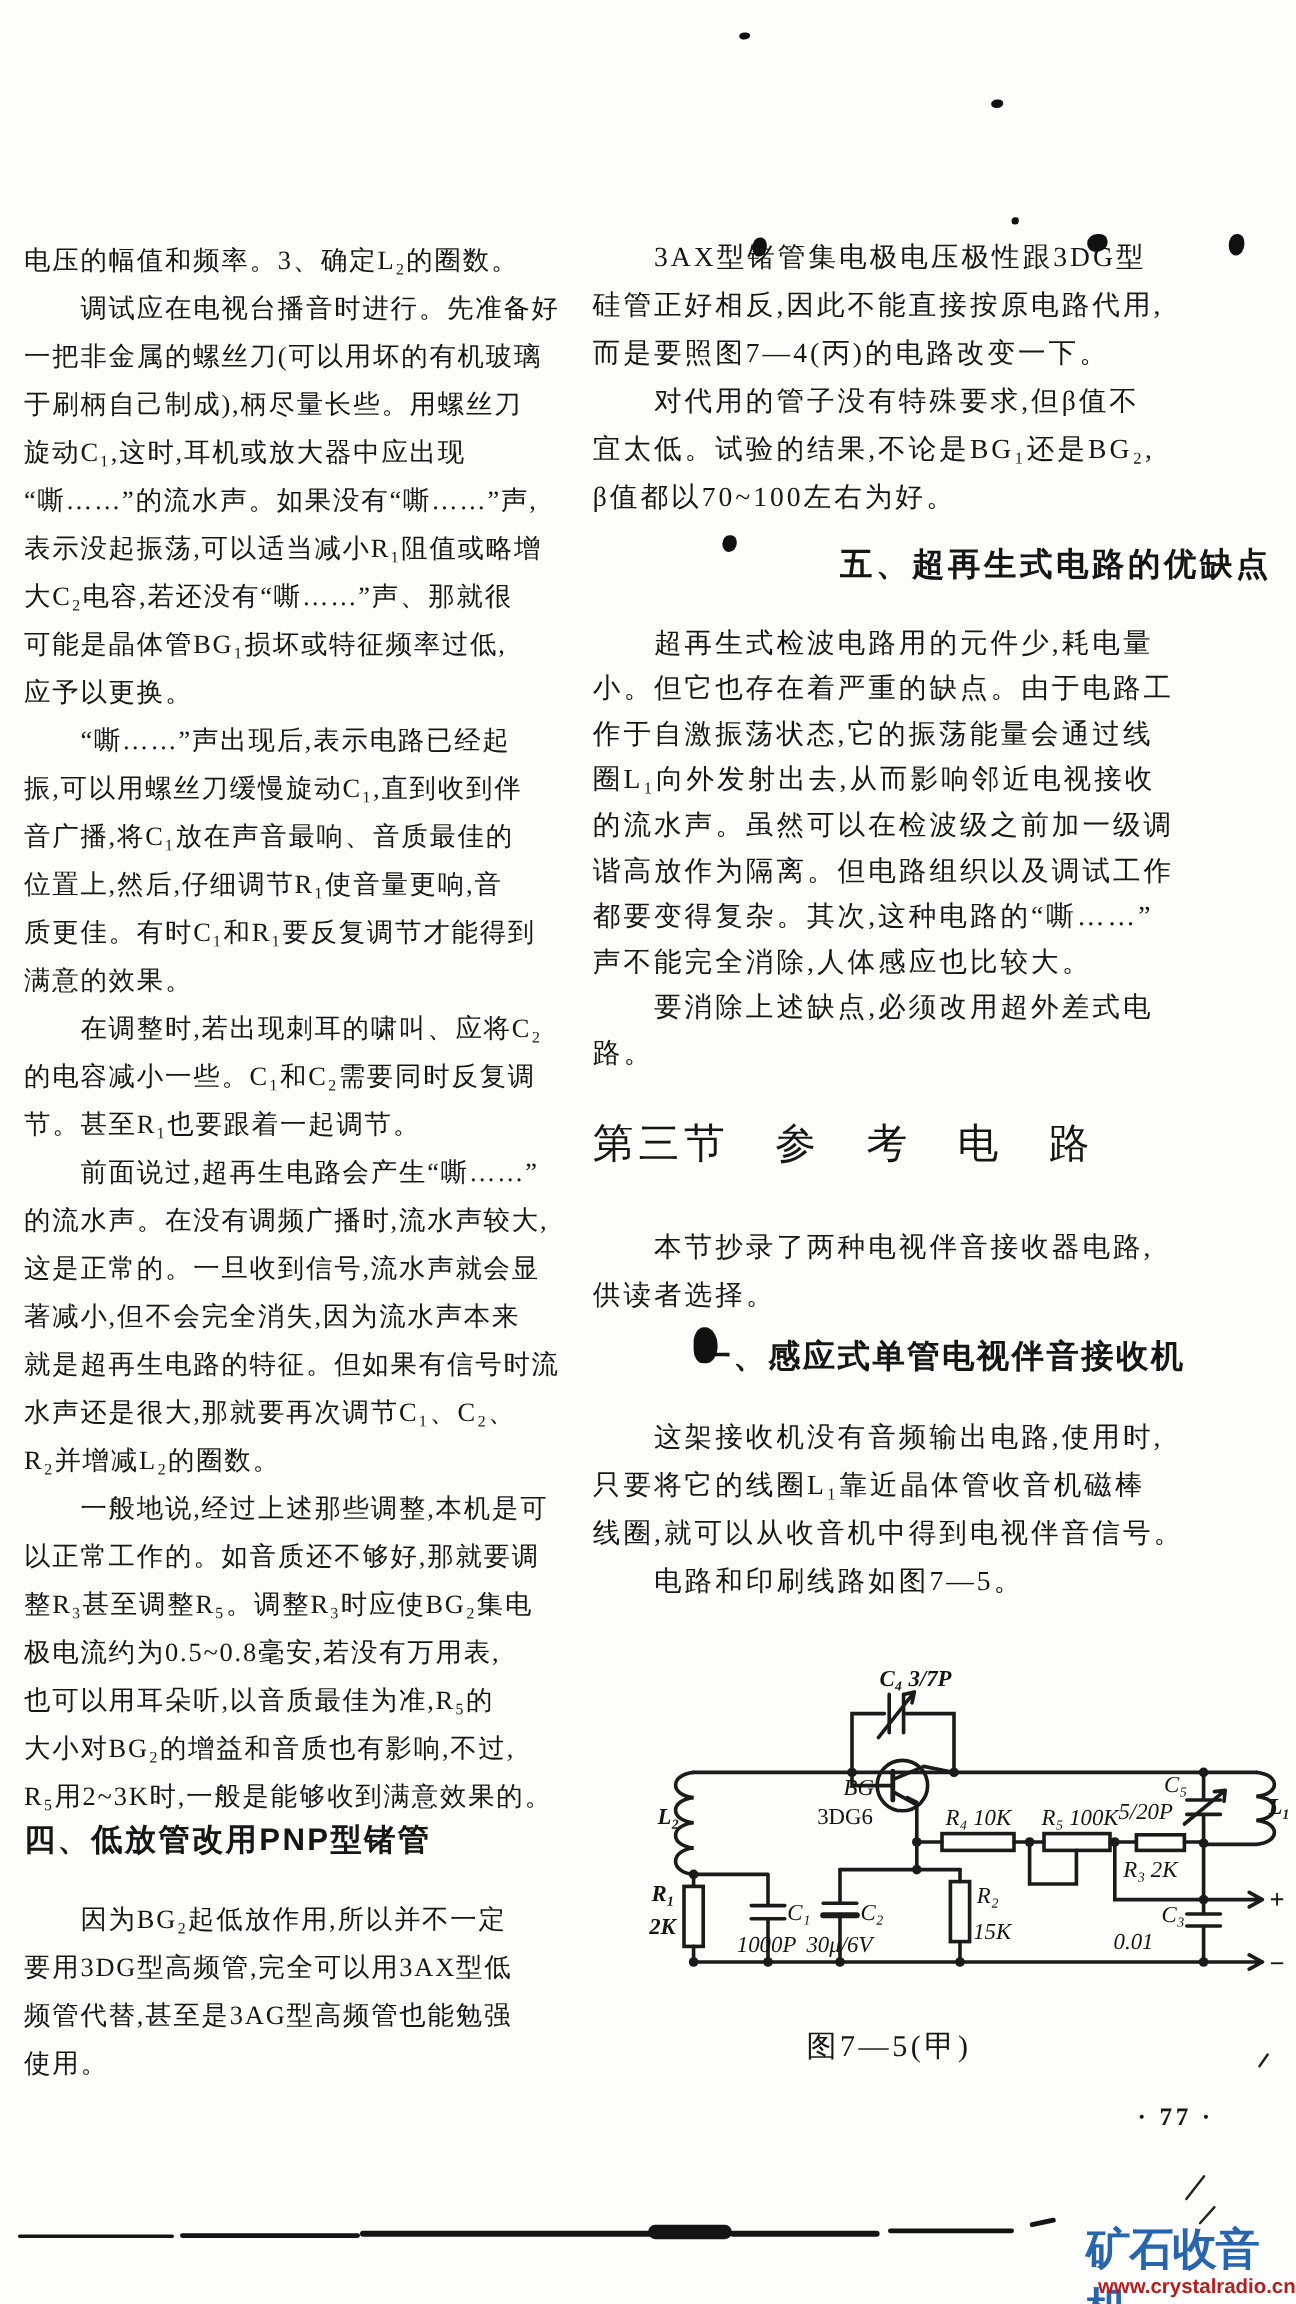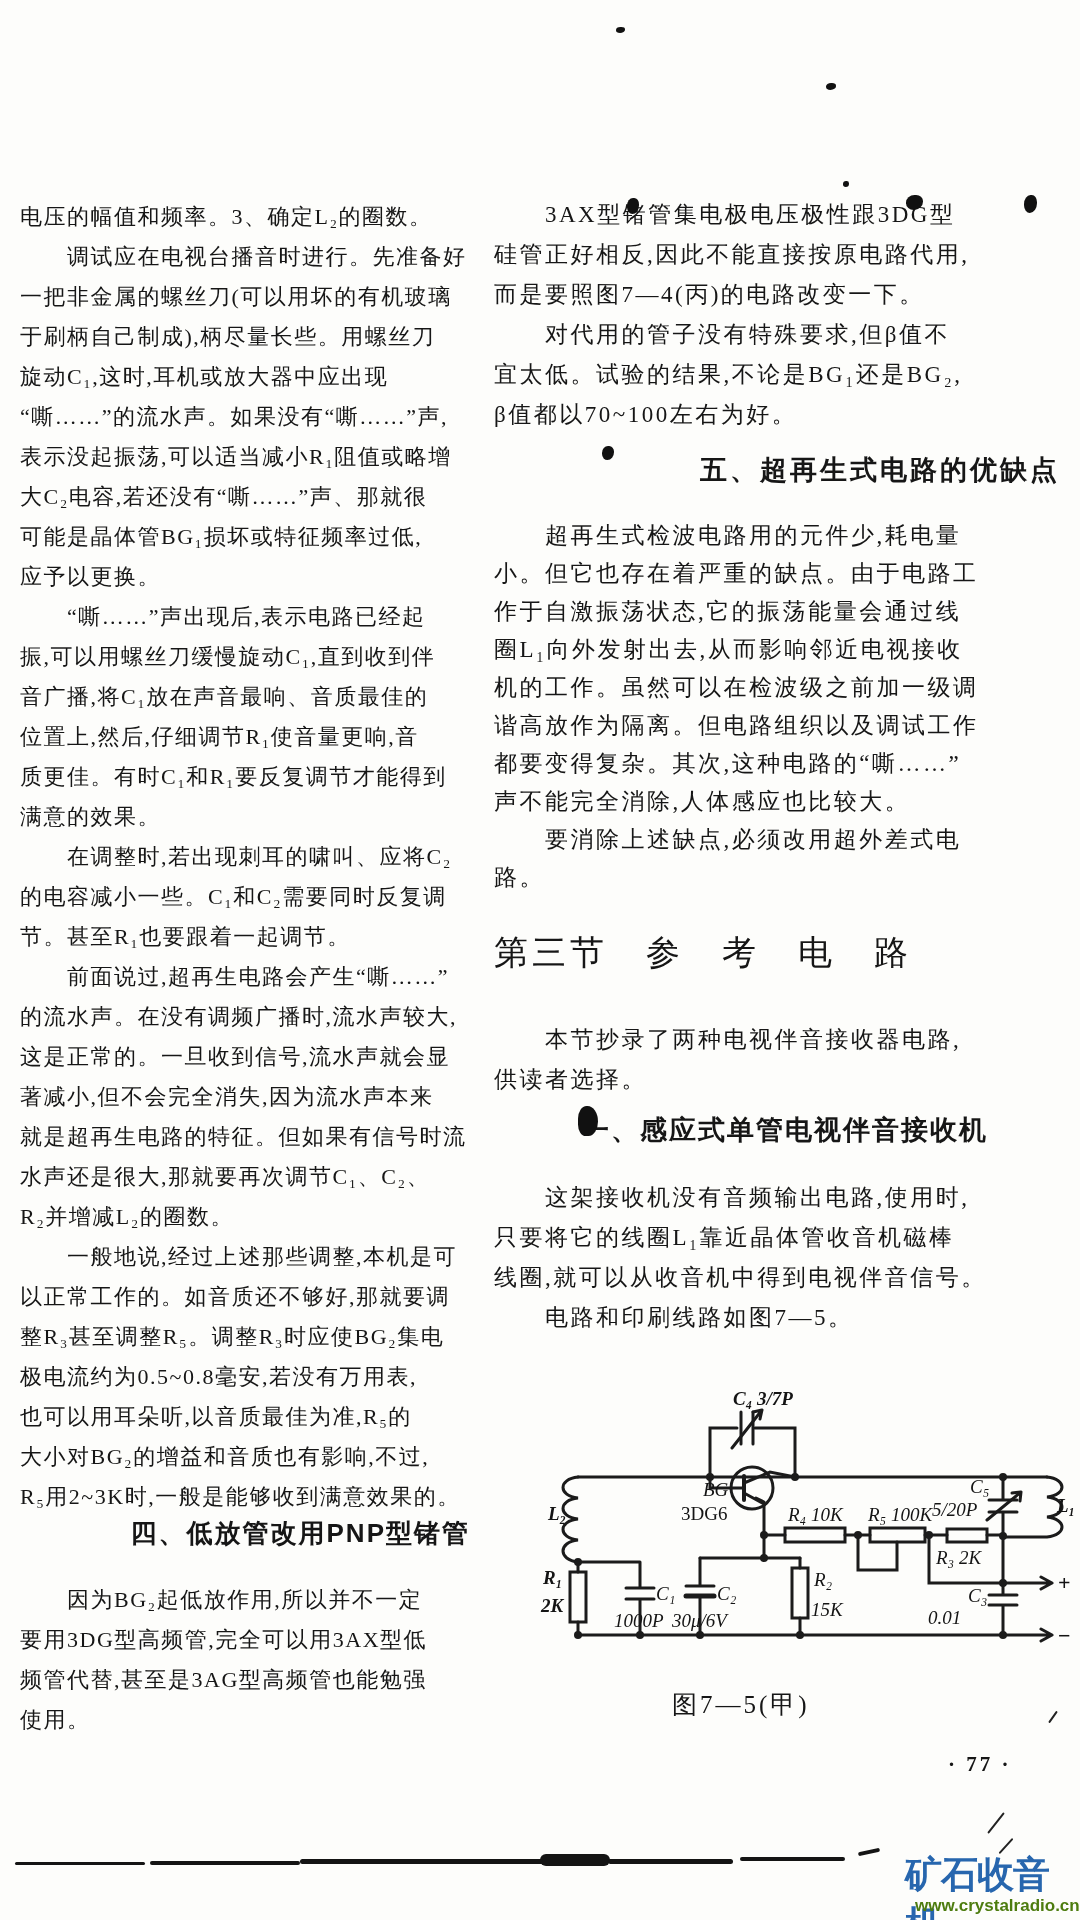--- a/index.html
+++ b/index.html
@@ -10,21 +10,21 @@
     color:#161616;
   }
   .abs{position:absolute;}
   .col .line{white-space:pre;}
   #left-p1,#left-p2{left:20px;width:450px;}
   #left-p1 .line,#left-p2 .line{font-size:22px;line-height:40px;letter-spacing:1.5px;}
   #right-p1,#right-p2,#right-p3,#right-p4{left:494px;width:566px;}
   #right-p1 .line,#right-p3 .line,#right-p4 .line{font-size:23px;line-height:40px;letter-spacing:2.5px;}
   #right-p2 .line{font-size:23px;line-height:38px;letter-spacing:2.5px;}
   .h-sans{font-family:"Liberation Sans","DejaVu Sans",sans-serif;font-weight:bold;}
-  #left-h4{left:20px;top:1516px;width:450px;text-align:right;font-size:26px;letter-spacing:2px;}
+  #left-h4{left:20px;top:1516px;width:450px;text-align:left;font-size:26px;letter-spacing:2px;}
   #right-h5{left:494px;top:452px;width:566px;text-align:right;font-size:27px;letter-spacing:3px;}
   #right-h3{left:494px;top:930px;width:566px;text-align:left;font-size:34px;letter-spacing:4px;}
   #right-h1{left:494px;top:1112px;width:566px;padding-left:88px;box-sizing:border-box;font-size:27px;letter-spacing:2px;}
   #fig-caption{left:660px;top:1688px;font-size:25px;letter-spacing:3px;margin-left:12px;}
   #page-number{left:948px;top:1752px;font-size:21px;font-weight:bold;letter-spacing:3px;}
   #wm-logo{left:905px;top:1850px;font-size:37px;font-weight:bold;letter-spacing:-1px;
            font-family:"Liberation Sans","DejaVu Sans",sans-serif;}
   #wm-url{left:915px;top:1896px;font-size:17px;font-weight:bold;
           font-family:"Liberation Sans","DejaVu Sans",sans-serif;}
   .blob{position:absolute;background:#111;border-radius:50% 40% 55% 45%;}
@@ -93,21 +93,21 @@
       <div class="line">宜太低。试验的结果,不论是BG₁还是BG₂,</div>
       <div class="line">β值都以70~100左右为好。</div>
     </div>
   <div id="right-h5" class="abs h-sans">五、超再生式电路的优缺点</div>
   <div id="right-p2" class="abs col" style="top:517px">
 
   <div class="line">　　超再生式检波电路用的元件少,耗电量</div>
       <div class="line">小。但它也存在着严重的缺点。由于电路工</div>
       <div class="line">作于自激振荡状态,它的振荡能量会通过线</div>
       <div class="line">圈L₁向外发射出去,从而影响邻近电视接收</div>
-      <div class="line">机的工作。虽然可以在检波级之前加一级调</div>
+      <div class="line">的流水声。虽然可以在检波级之前加一级调</div>
       <div class="line">谐高放作为隔离。但电路组织以及调试工作</div>
       <div class="line">都要变得复杂。其次,这种电路的“嘶……”</div>
       <div class="line">声不能完全消除,人体感应也比较大。</div>
       <div class="line">　　要消除上述缺点,必须改用超外差式电</div>
       <div class="line">路。</div>
     </div>
   <div id="right-h3" class="abs">第三节　参　考　电　路</div>
   <div id="right-p3" class="abs col" style="top:1020px">
 
   <div class="line">　　本节抄录了两种电视伴音接收器电路,</div>
@@ -203,21 +203,21 @@
     <text x="274" y="196">R₂</text>
     <text x="271" y="226">15K</text>
     <text x="518" y="200" class="big">+</text>
     <text x="518" y="253" class="big">−</text>
   </svg>
 
   <div id="fig-caption" class="abs">图7—5(甲)</div>
 
   <div id="page-number" class="abs">· 77 ·</div>
   <div id="wm-logo" class="abs" style="color: rgb(39, 102, 174);">矿石收音机</div>
-  <div id="wm-url" class="abs" style="color: #4d7c0f;">www.crystalradio.cn</div>
+  <div id="wm-url" class="abs" style="color: #b91c1c;">www.crystalradio.cn</div>
 
   <div class="blob" style="left:627px;top:198px;width:12px;height:16px"></div>
   <div class="blob" style="left:906px;top:195px;width:17px;height:15px"></div>
   <div class="blob" style="left:1024px;top:195px;width:13px;height:18px"></div>
   <div class="blob" style="left:843px;top:181px;width:6px;height:6px"></div>
   <div class="blob" style="left:616px;top:27px;width:9px;height:6px"></div>
   <div class="blob" style="left:826px;top:83px;width:10px;height:7px"></div>
   <div class="blob" style="left:602px;top:446px;width:12px;height:14px"></div>
   <div class="blob" style="left:578px;top:1106px;width:20px;height:30px;border-radius:45% 55% 50% 40%"></div>
   <div class="scratch" style="left:983px;top:1822px;width:26px;transform:rotate(-52deg)"></div>

